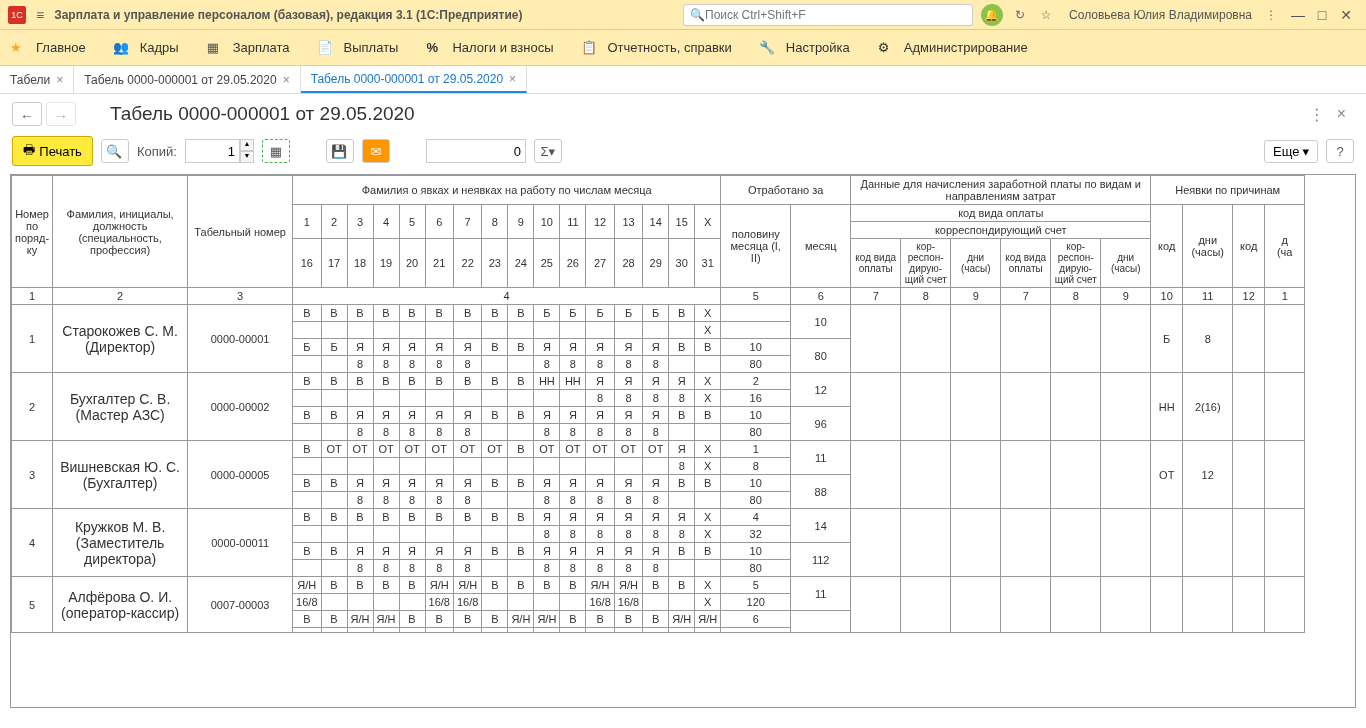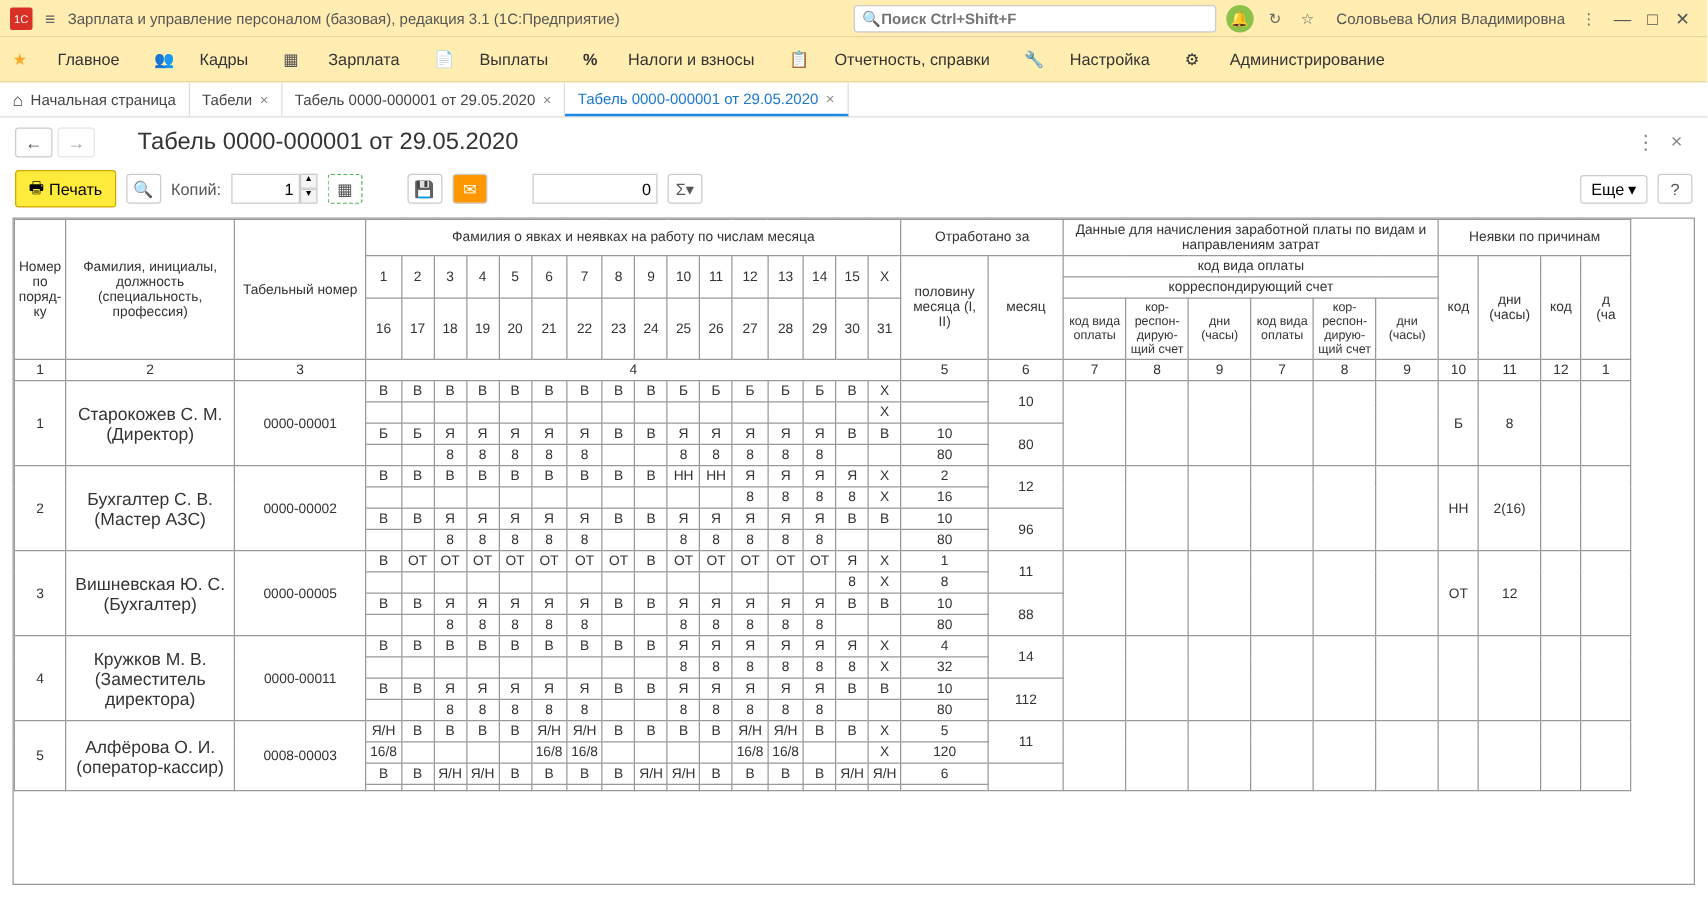--- a/index.html
+++ b/index.html
@@ -2,32 +2,32 @@
 <html><head>
 <meta charset="utf-8">
 <style>
 * { box-sizing: border-box; margin: 0; padding: 0; font-family: Arial, sans-serif; }
 body { background: #fff; overflow: hidden; width: 1366px; height: 728px; }
 
 
 .title-bar { background: #ffedb2; height: 30px; display: flex; align-items: center; padding: 0 8px; border-bottom: 1px solid #e0d090; font-size: 12px; color: #555; }
 .title-bar .logo { width: 18px; height: 18px; background: #d93025; border-radius: 2px; display: flex; align-items: center; justify-content: center; color: #fff; font-size: 9px; font-weight: normal; margin-right: 10px; }
 .title-bar .hamburger { margin-right: 10px; cursor: pointer; font-size: 14px; color: #666; }
-.title-bar .title-text { flex: 0 0 auto; }
+.title-bar .title-text { flex: 0 0 auto; font-weight: bold; }
 .title-bar .spacer { flex: 1; }
 .title-bar .search-box { display: flex; align-items: center; background: #fff; border: 1px solid #ccc; border-radius: 3px; padding: 2px 6px; width: 290px; height: 22px; margin-right: 8px; }
-.title-bar .search-box input { border: none; outline: none; font-size: 12px; width: 100%; color: #ec4899; font-weight: bold; }
+.title-bar .search-box input { border: none; outline: none; font-size: 12px; width: 100%; color: #ec4899; }
 .title-bar .green-btn { width: 22px; height: 22px; background: #8bc34a; border-radius: 50%; margin-right: 6px; display: flex; align-items: center; justify-content: center; }
 .title-bar .icon-btn { width: 22px; height: 22px; display: flex; align-items: center; justify-content: center; cursor: pointer; color: #666; margin-right: 4px; }
 .title-bar .user-name { margin: 0 8px; }
 .win-btn { width: 24px; text-align: center; cursor: pointer; font-size: 14px; color: #555; }
 
 
 .main-menu { background: #ffedb2; height: 36px; display: flex; align-items: center; padding: 0 8px; border-bottom: 1px solid #e0d090; gap: 24px; font-size: 13px; color: #333; }
-.main-menu .menu-item { display: flex; align-items: center; gap: 18px; cursor: pointer; padding: 4px 2px; }
+.main-menu .menu-item { display: flex; align-items: center; gap: 8px; cursor: pointer; padding: 4px 2px; }
 .main-menu .ico { width: 18px; height: 16px; display: inline-block; }
 .ico-star::before { content: "★"; color: #f9a825; }
 .ico-people::before { content: "👥"; }
 .ico-calc::before { content: "▦"; color: #555; }
 .ico-doc::before { content: "📄"; }
 .ico-pct::before { content: "%"; font-weight: bold; }
 .ico-rep::before { content: "📋"; }
 .ico-wrench::before { content: "🔧"; }
 .ico-gear::before { content: "⚙"; }
 
@@ -127,24 +127,20 @@
       <span class="ico ico-wrench"></span>
       <span>Настройка</span>
     </div>
   <div class="menu-item">
       <span class="ico ico-gear"></span>
       <span>Администрирование</span>
     </div>
 </div>
 
 <div class="tabs-row">
-  <div class="tab">
-      <span class="ico-home"></span>
-      <span>Начальная страница</span>
-    </div>
   <div class="tab">
       <span>Табели</span>
       <span class="tab-close">×</span>
     </div>
   <div class="tab">
       <span>Табель 0000-000001 от 29.05.2020</span>
       <span class="tab-close">×</span>
     </div>
   <div class="tab active">
       <span>Табель 0000-000001 от 29.05.2020</span>
@@ -629,21 +625,21 @@
           <td class="daycell">8</td>
           <td class="daycell">8</td>
           <td class="daycell">8</td>
           <td class="daycell"></td>
           <td class="daycell"></td>
           <td>80</td>
         </tr>
         <tr>
           <td rowspan="4" class="rownum">5</td>
           <td rowspan="4" class="fio fio-text">Алфёрова О. И. (оператор-кассир)</td>
-          <td rowspan="4" class="tabnum">0008-00003</td>
+          <td rowspan="4" class="tabnum">0007-00003</td>
           <td class="daycell">Я/Н</td>
           <td class="daycell">В</td>
           <td class="daycell">В</td>
           <td class="daycell">В</td>
           <td class="daycell">В</td>
           <td class="daycell">Я/Н</td>
           <td class="daycell">Я/Н</td>
           <td class="daycell">В</td>
           <td class="daycell">В</td>
           <td class="daycell">В</td>

